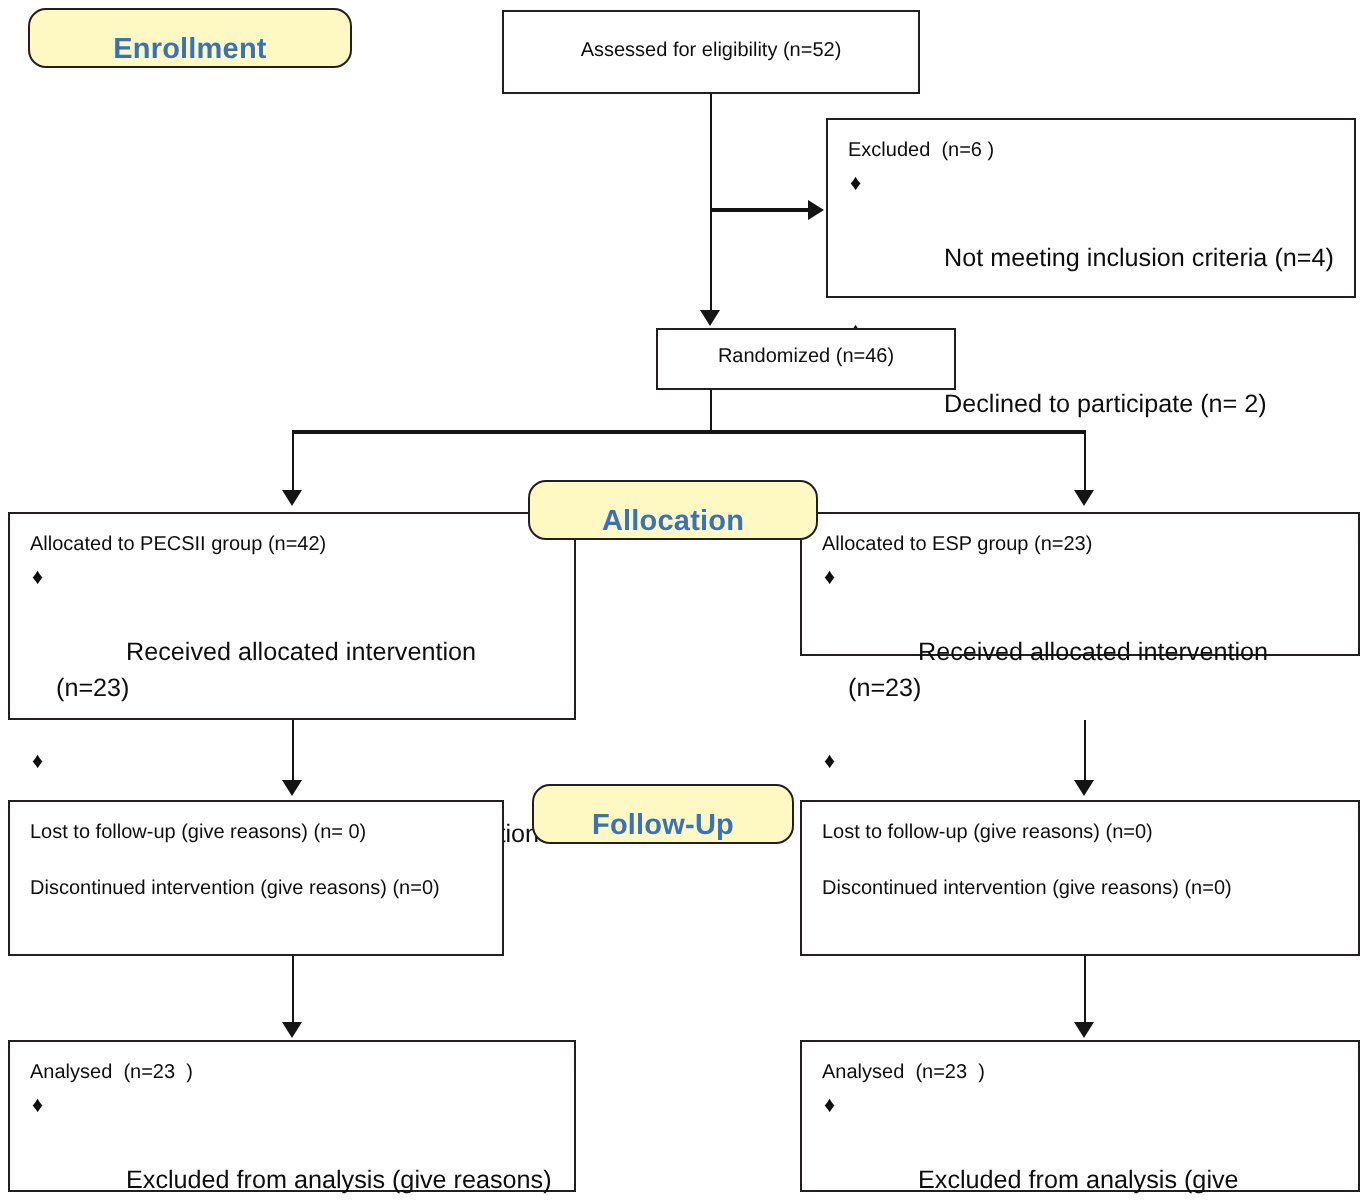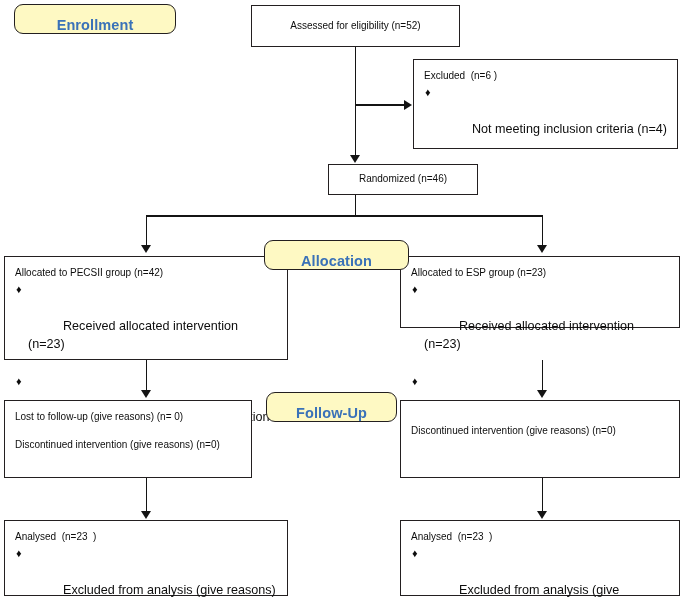--- a/index.html
+++ b/index.html
@@ -135,20 +135,24 @@
   <div class="arrow-r" style="left:404px; top:100px;"></div>
 
   <div class="box" style="left:413px; top:59px; width:265px; height:90px;">
     <div class="pad">
       <div class="lead">Excluded  (n=6 )</div>
       <ul class="blist">
         <li>
           <span class="bul">♦</span>
           <span>Not meeting inclusion criteria (n=4)</span>
         </li>
+        <li>
+          <span class="bul">♦</span>
+          <span>Declined to participate (n= 2)</span>
+        </li>
       </ul>
     </div>
   </div>
 
   <div class="box" style="left:280px; top:164px; width:150px; height:31px;margin-left:48px;">
     <div class="center-txt">
       <span class="txt">Randomized (n=46)</span>
     </div>
   </div>
 
@@ -208,20 +212,21 @@
 
   <div class="box" style="left:4px; top:400px; width:248px; height:78px;">
     <div class="pad">
       <div class="lead">Lost to follow-up (give reasons) (n= 0)</div>
       <div class="lead" style="margin-top:14px;">Discontinued intervention (give reasons) (n=0)</div>
     </div>
   </div>
 
   <div class="box" style="left:400px; top:400px; width:280px; height:78px;">
     <div class="pad">
+      <div class="lead">Lost to follow-up (give reasons) (n=0)</div>
       <div class="lead" style="margin-top:14px;">Discontinued intervention (give reasons) (n=0)</div>
     </div>
   </div>
 
   <div class="ln vln" style="left:145.6px; top:478px; height:35px;"></div>
   <div class="arrow-d" style="left:141px; top:511px;"></div>
   <div class="ln vln" style="left:541.6px; top:478px; height:35px;"></div>
   <div class="arrow-d" style="left:537px; top:511px;"></div>
 
 

